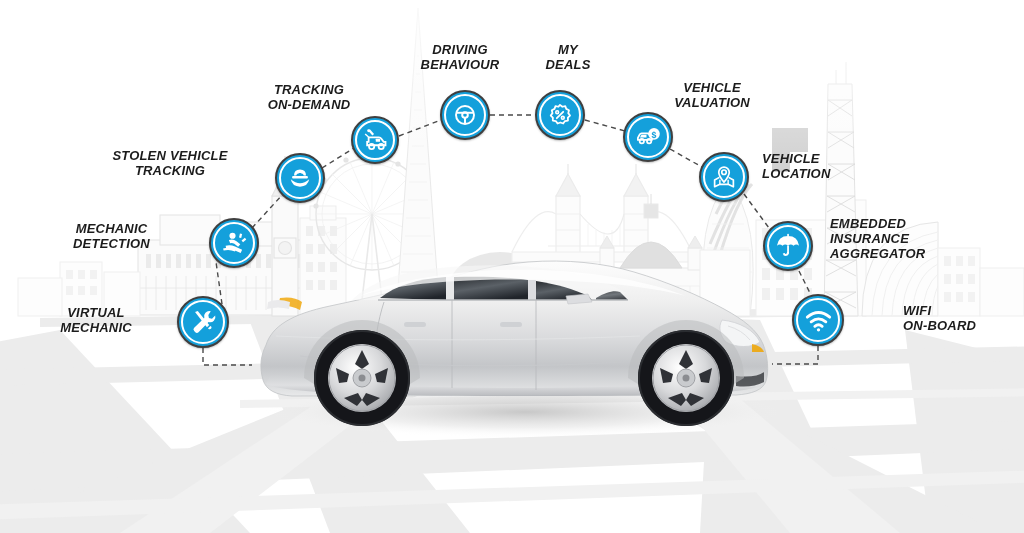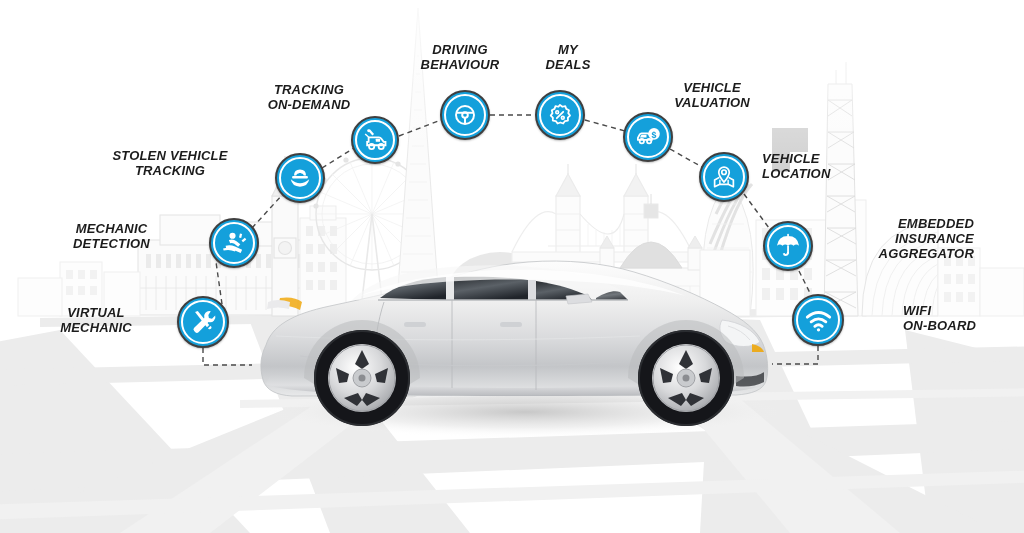--- a/index.html
+++ b/index.html
@@ -550,21 +550,21 @@
 
   <div class="node" style="left:763px;top:221px;width:50px;height:50px;">
     <span class="ring"></span>
     <svg width="30" height="30" viewBox="0 0 32 32" fill="#fff">
       <path d="M16 5.2 q10.4 0 11.8 10.4 q-3.0 -2.4 -5.9 0 q-2.9 -2.4 -5.9 0 q-3.0 -2.4 -5.9 0 q-2.9 -2.4 -5.9 0 q1.4 -10.4 11.8 -10.4 z"></path>
       <rect x="15.1" y="15.6" width="1.9" height="8.6"></rect>
       <path d="M17.0 22.4 q0 4.2 -3.6 4.2 q-2.6 0 -3.0 -2.6 l2.2 -0.5 q0.2 1.0 0.9 1.0 q1.5 0 1.5 -2.1 z"></path>
       <rect x="15.1" y="3.0" width="1.9" height="2.6" rx="0.9"></rect>
     </svg>
   </div>
-  <div class="label l" style="left:784px;top:216px;width:190px;text-align:right;">EMBEDDED
+  <div class="label l" style="left:830px;top:216px;width:190px;">EMBEDDED
 INSURANCE
 AGGREGATOR</div>
 
   <div class="node" style="left:792px;top:294px;width:52px;height:52px;">
     <span class="ring"></span>
     <svg width="31" height="31" viewBox="0 0 32 32" fill="none" stroke="#fff" stroke-linecap="round">
       <path d="M4.4 12.6 q11.6 -9.6 23.2 0" stroke-width="2.9"></path>
       <path d="M8.4 17.4 q7.6 -6.2 15.2 0" stroke-width="2.9"></path>
       <path d="M12.2 22.0 q3.8 -3.2 7.6 0" stroke-width="2.9"></path>
       <circle cx="16" cy="25.6" r="1.7" fill="#fff" stroke="none"></circle>

